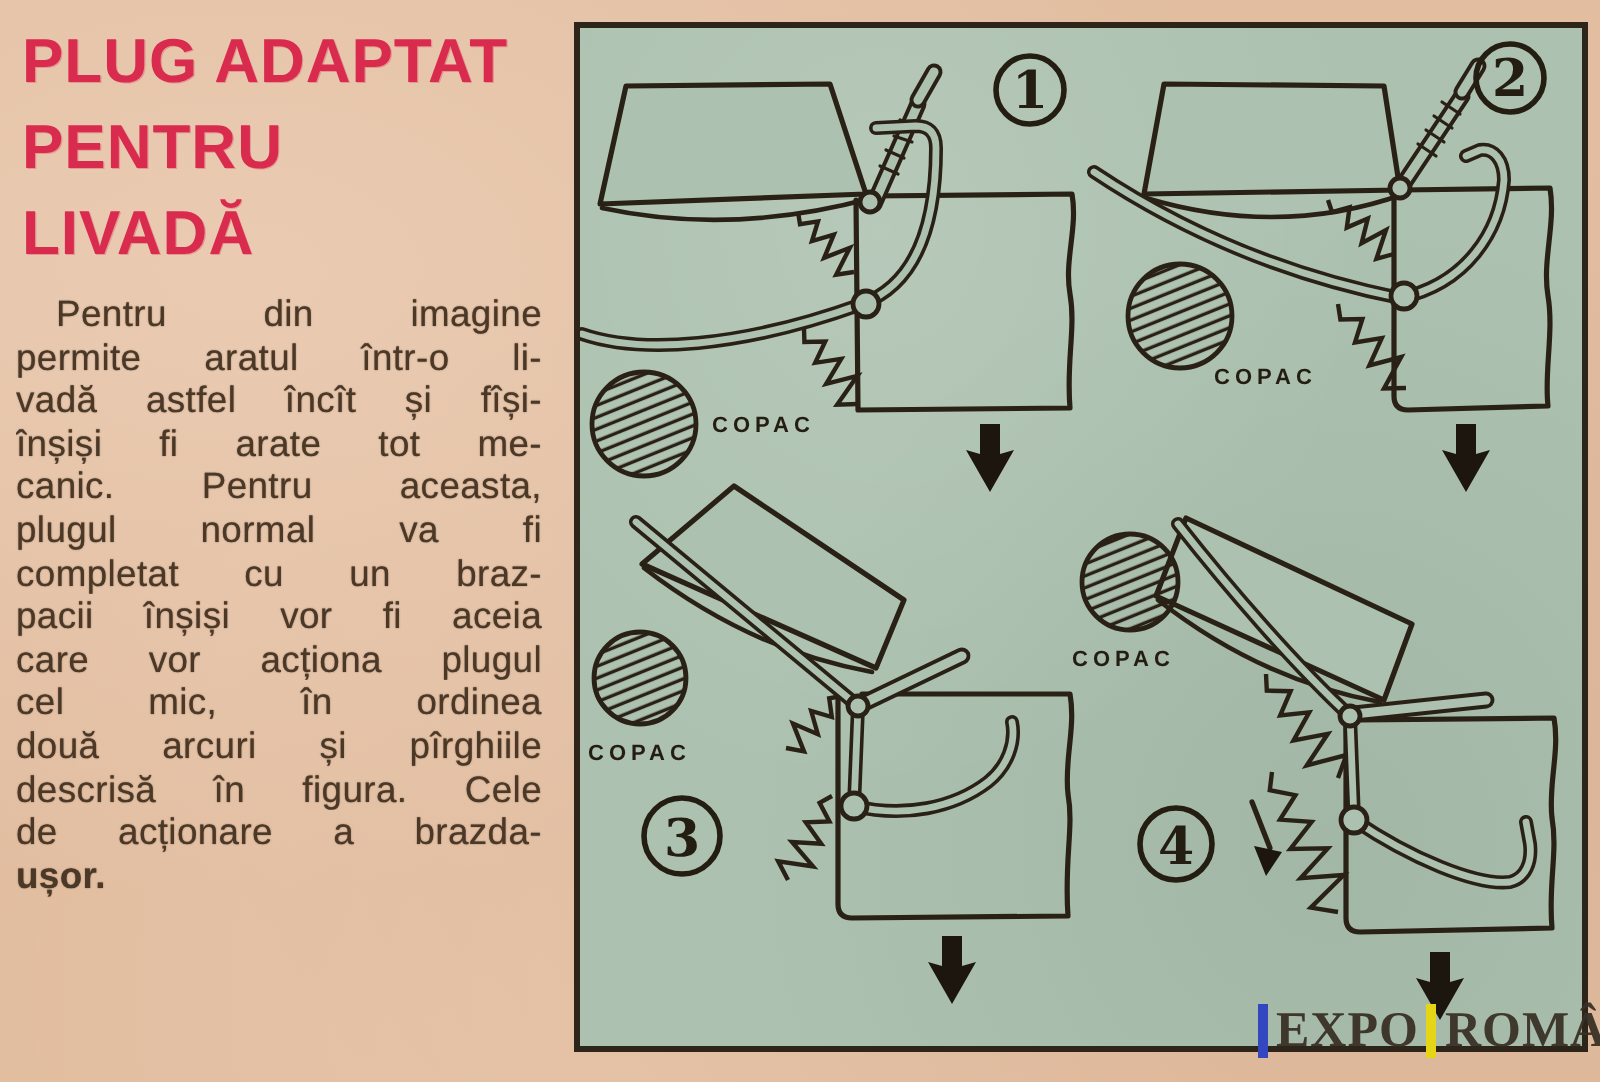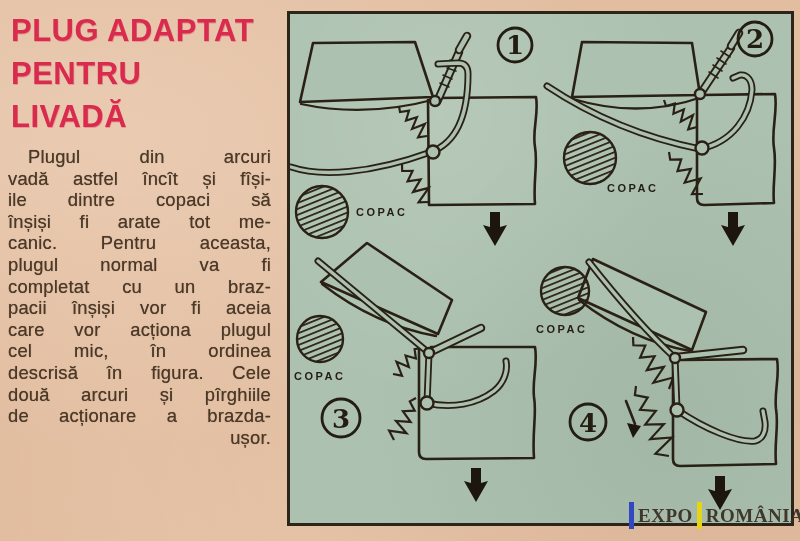--- a/index.html
+++ b/index.html
@@ -19,36 +19,36 @@
   }
   .title span{display:block;}
   .body-text{
     position:absolute;left:8px;top:146px;width:263px;
     font-size:18.4px;line-height:21.6px;color:#4b3827;
     letter-spacing:.2px;text-shadow:0 0 .7px rgba(75,56,39,.75);
   }
   .jl{height:21.6px;overflow:hidden;text-align:justify;}
   .jl::after{content:"";display:inline-block;width:100%;}
   .first{text-indent:20px;}
-  .last{text-align:right;}
+  .last{text-align:left;font-weight:bold;}
   .figure-frame{
     position:absolute;left:287px;top:11px;width:507px;height:515px;
     box-sizing:border-box;border:3px solid #2e251a;
     background-color:#acc1af;
     background-image:
       radial-gradient(ellipse at 30% 20%, rgba(255,255,255,.13), transparent 50%),
       radial-gradient(ellipse at 75% 80%, rgba(60,80,60,.09), transparent 55%);
   }
   .figure-frame svg{position:absolute;left:0;top:0;}
   .watermark{
     position:absolute;left:629px;top:500px;height:31px;z-index:6;
     display:flex;align-items:center;gap:4px;
   }
   .wm-text{
-    font-family:"Liberation Serif",serif;font-weight:bold;font-size:19px;
+    font-family:"Liberation Serif",serif;font-weight:bold;font-size:25px;
     color:#3a3126;letter-spacing:.5px;opacity:.95;
   }
   .bar{width:5px;height:27px;display:inline-block;}
   .bar-blue{background:#3347c0;}
   .bar-yellow{background:#e6d416;}
   
   .ln{stroke:#2a2116;fill:none;stroke-width:2.6;stroke-linecap:round;stroke-linejoin:round;}
   .thin{stroke-width:2.3;}
   .tub{fill:#acc1af;stroke:#2a2116;stroke-width:2.6;stroke-linejoin:round;}
   .bow-o{stroke:#2a2116;stroke-width:7;fill:none;stroke-linecap:round;stroke-linejoin:round;}
@@ -69,32 +69,32 @@
 
 <div class="stage">
 
   <div class="title">
     <span>PLUG ADAPTAT</span>
     <span>PENTRU</span>
     <span>LIVADĂ</span>
   </div>
 
   <div class="body-text">
-    <div class="jl first">Plugul din arcuri</div>
+    <div class="jl first">Pentru din imagine</div>
+    <div class="jl">permite aratul într-o li-</div>
     <div class="jl">vadă astfel încît și fîși-</div>
-    <div class="jl">ile dintre copaci să</div>
     <div class="jl">înșiși fi arate tot me-</div>
     <div class="jl">canic. Pentru aceasta,</div>
     <div class="jl">plugul normal va fi</div>
     <div class="jl">completat cu un braz-</div>
     <div class="jl">pacii înșiși vor fi aceia</div>
     <div class="jl">care vor acționa plugul</div>
     <div class="jl">cel mic, în ordinea</div>
+    <div class="jl">două arcuri și pîrghiile</div>
     <div class="jl">descrisă în figura. Cele</div>
-    <div class="jl">două arcuri și pîrghiile</div>
     <div class="jl">de acționare a brazda-</div>
     <div class="last">ușor.</div>
   </div>
 
   <div class="figure-frame">
     <svg width="501" height="509" viewBox="290 14 501 509">
       <defs>
         <pattern id="treehatch" width="5.5" height="5.5" patternUnits="userSpaceOnUse" patternTransform="rotate(-22)">
           <line x1="0" y1="2.7" x2="5.5" y2="2.7" stroke="#2a2116" stroke-width="1.7"></line>
         </pattern>

